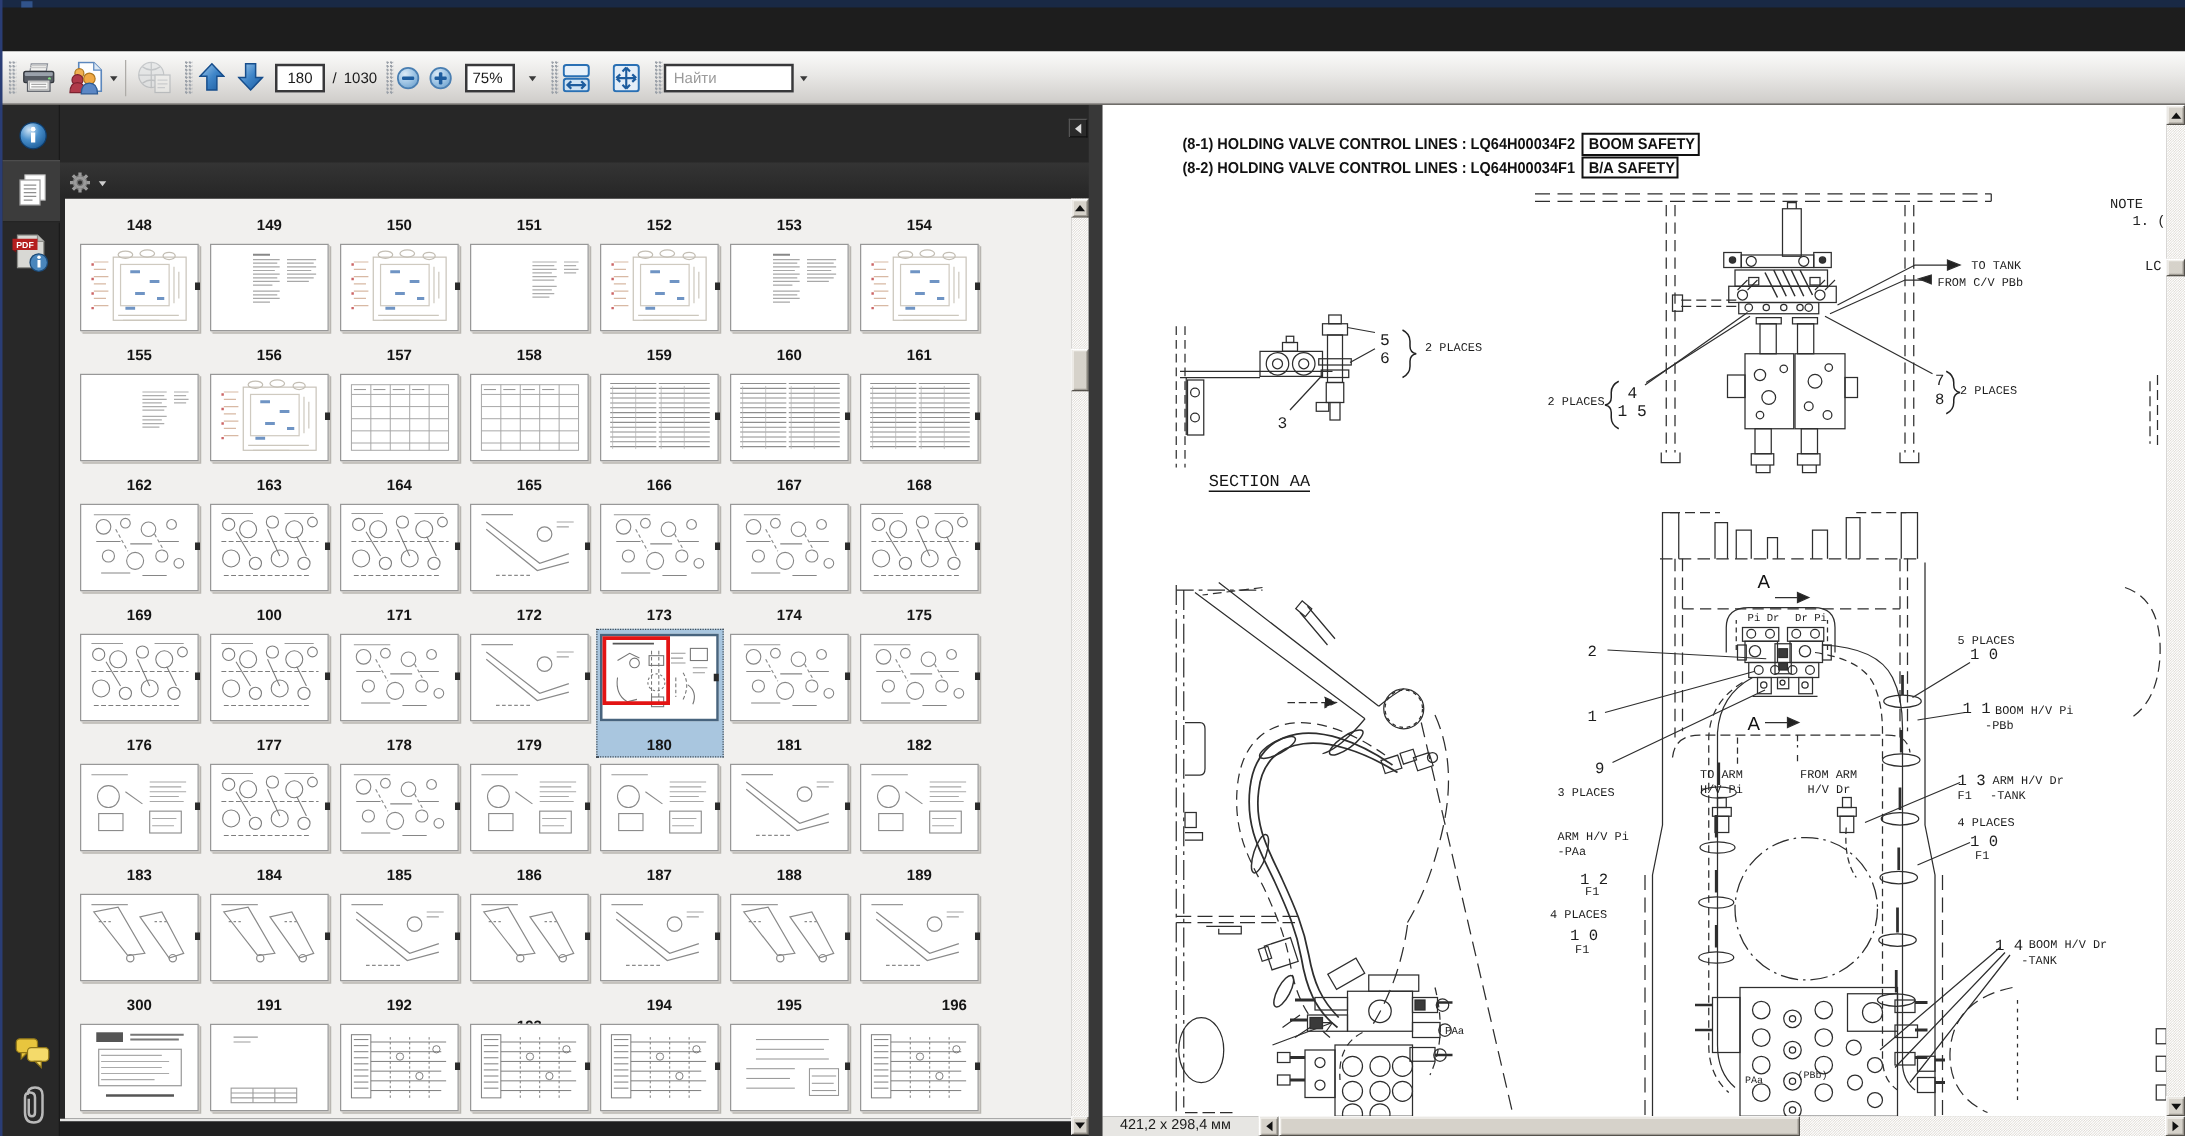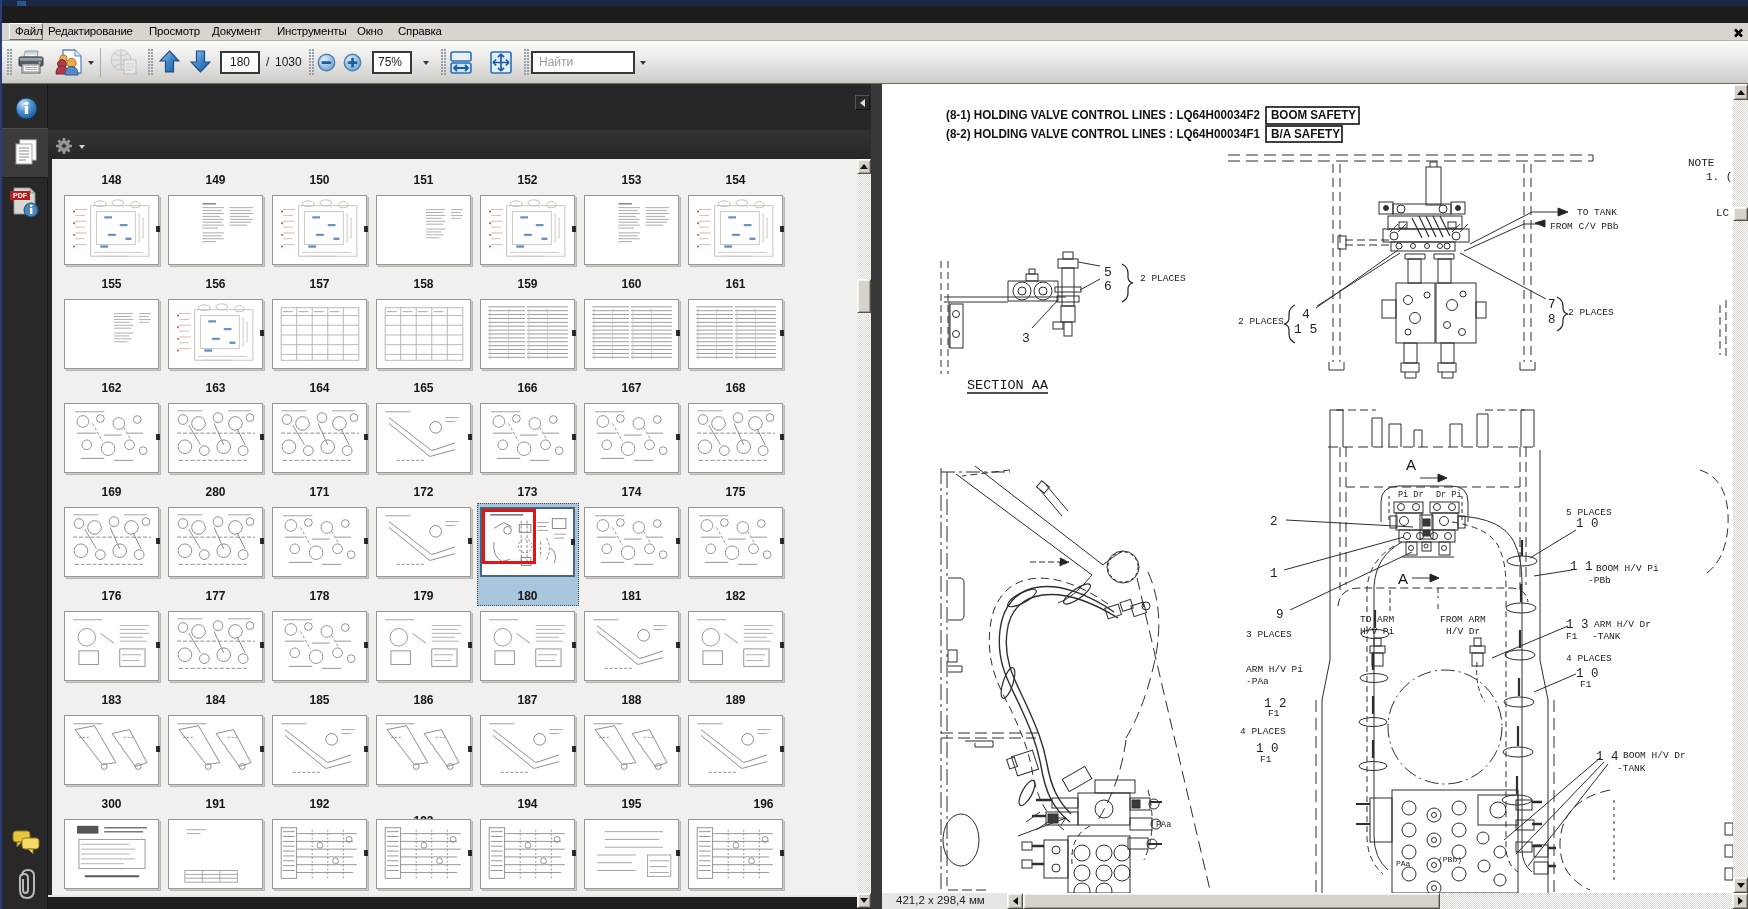--- a/index.html
+++ b/index.html
@@ -167,33 +167,20 @@
 <path d="M56,14 h12 M56,18 h10 M56,22 h12" stroke="#999"></path>
 <path d="M66,30 q6,10 0,22 M60,34 v16" stroke-dasharray="3,2"></path>
 <rect x="72" y="10" width="14" height="10"></rect>
           <path d="M74,26 h12 M74,30 h10" stroke="#999"></path>
 <path d="M70,40 q8,6 4,16"></path>
         </g>
 </defs>
     </svg>
     <div id="topstrip">
       <div class="abs" style="left:17px;top:1px;width:9px;height:5px;background:#31538a"></div>
-    </div>
-    <div id="menubar">
-      <div id="mfile"></div>
-      <div class="mitem" style="left:15px">Файл</div>
-      <div class="mitem" style="left:48px">Редактирование</div>
-      <div class="mitem" style="left:149px">Просмотр</div>
-      <div class="mitem" style="left:212px">Документ</div>
-      <div class="mitem" style="left:277px">Инструменты</div>
-      <div class="mitem" style="left:357px">Окно</div>
-      <div class="mitem" style="left:398px">Справка</div>
-      <svg class="abs" style="left:1733px;top:5px" width="11" height="10">
-        <path d="M2,1.5 L9,8.5 M9,1.5 L2,8.5" stroke="#000" stroke-width="2.6"></path>
-      </svg>
     </div>
     <div id="toolbar">
       <div class="grip" style="left:7px"></div>
       <svg class="abs" style="left:18px;top:9px" width="26" height="24" viewBox="0 0 26 24">
 <polygon points="7,1 20,1 19,7 6,7" fill="#f2f2f0" stroke="#8a8f98"></polygon>
 <path d="M6,4 h13 M6.5,2.5 h13" stroke="#c9c9c9"></path>
 <rect x="1" y="7" width="24" height="9" rx="1.5" fill="#565b63" stroke="#33373d"></rect>
 <rect x="1.8" y="7.8" width="22.4" height="3" rx="1" fill="#9aa1ab"></rect>
 <circle cx="21.5" cy="13" r="1.2" fill="#7fe07f"></circle>
 <rect x="4" y="14" width="18" height="9" fill="#e8e8e6" stroke="#5a5e66"></rect>
@@ -340,21 +327,21 @@
     <div class="tlabel" style="left:584px;top:277px">160</div>
     <div class="tlabel" style="left:688px;top:277px">161</div>
     <div class="tlabel" style="left:64px;top:381px">162</div>
     <div class="tlabel" style="left:168px;top:381px">163</div>
     <div class="tlabel" style="left:272px;top:381px">164</div>
     <div class="tlabel" style="left:376px;top:381px">165</div>
     <div class="tlabel" style="left:480px;top:381px">166</div>
     <div class="tlabel" style="left:584px;top:381px">167</div>
     <div class="tlabel" style="left:688px;top:381px">168</div>
     <div class="tlabel" style="left:64px;top:485px">169</div>
-    <div class="tlabel" style="left:168px;top:485px">280</div>
+    <div class="tlabel" style="left:168px;top:485px">100</div>
     <div class="tlabel" style="left:272px;top:485px">171</div>
     <div class="tlabel" style="left:376px;top:485px">172</div>
     <div class="tlabel" style="left:480px;top:485px">173</div>
     <div class="tlabel" style="left:584px;top:485px">174</div>
     <div class="tlabel" style="left:688px;top:485px">175</div>
     <div class="tlabel" style="left:64px;top:589px">176</div>
     <div class="tlabel" style="left:168px;top:589px">177</div>
     <div class="tlabel" style="left:272px;top:589px">178</div>
     <div class="tlabel" style="left:376px;top:589px">179</div>
     <div class="tlabel" style="left:480px;top:589px">180</div>

